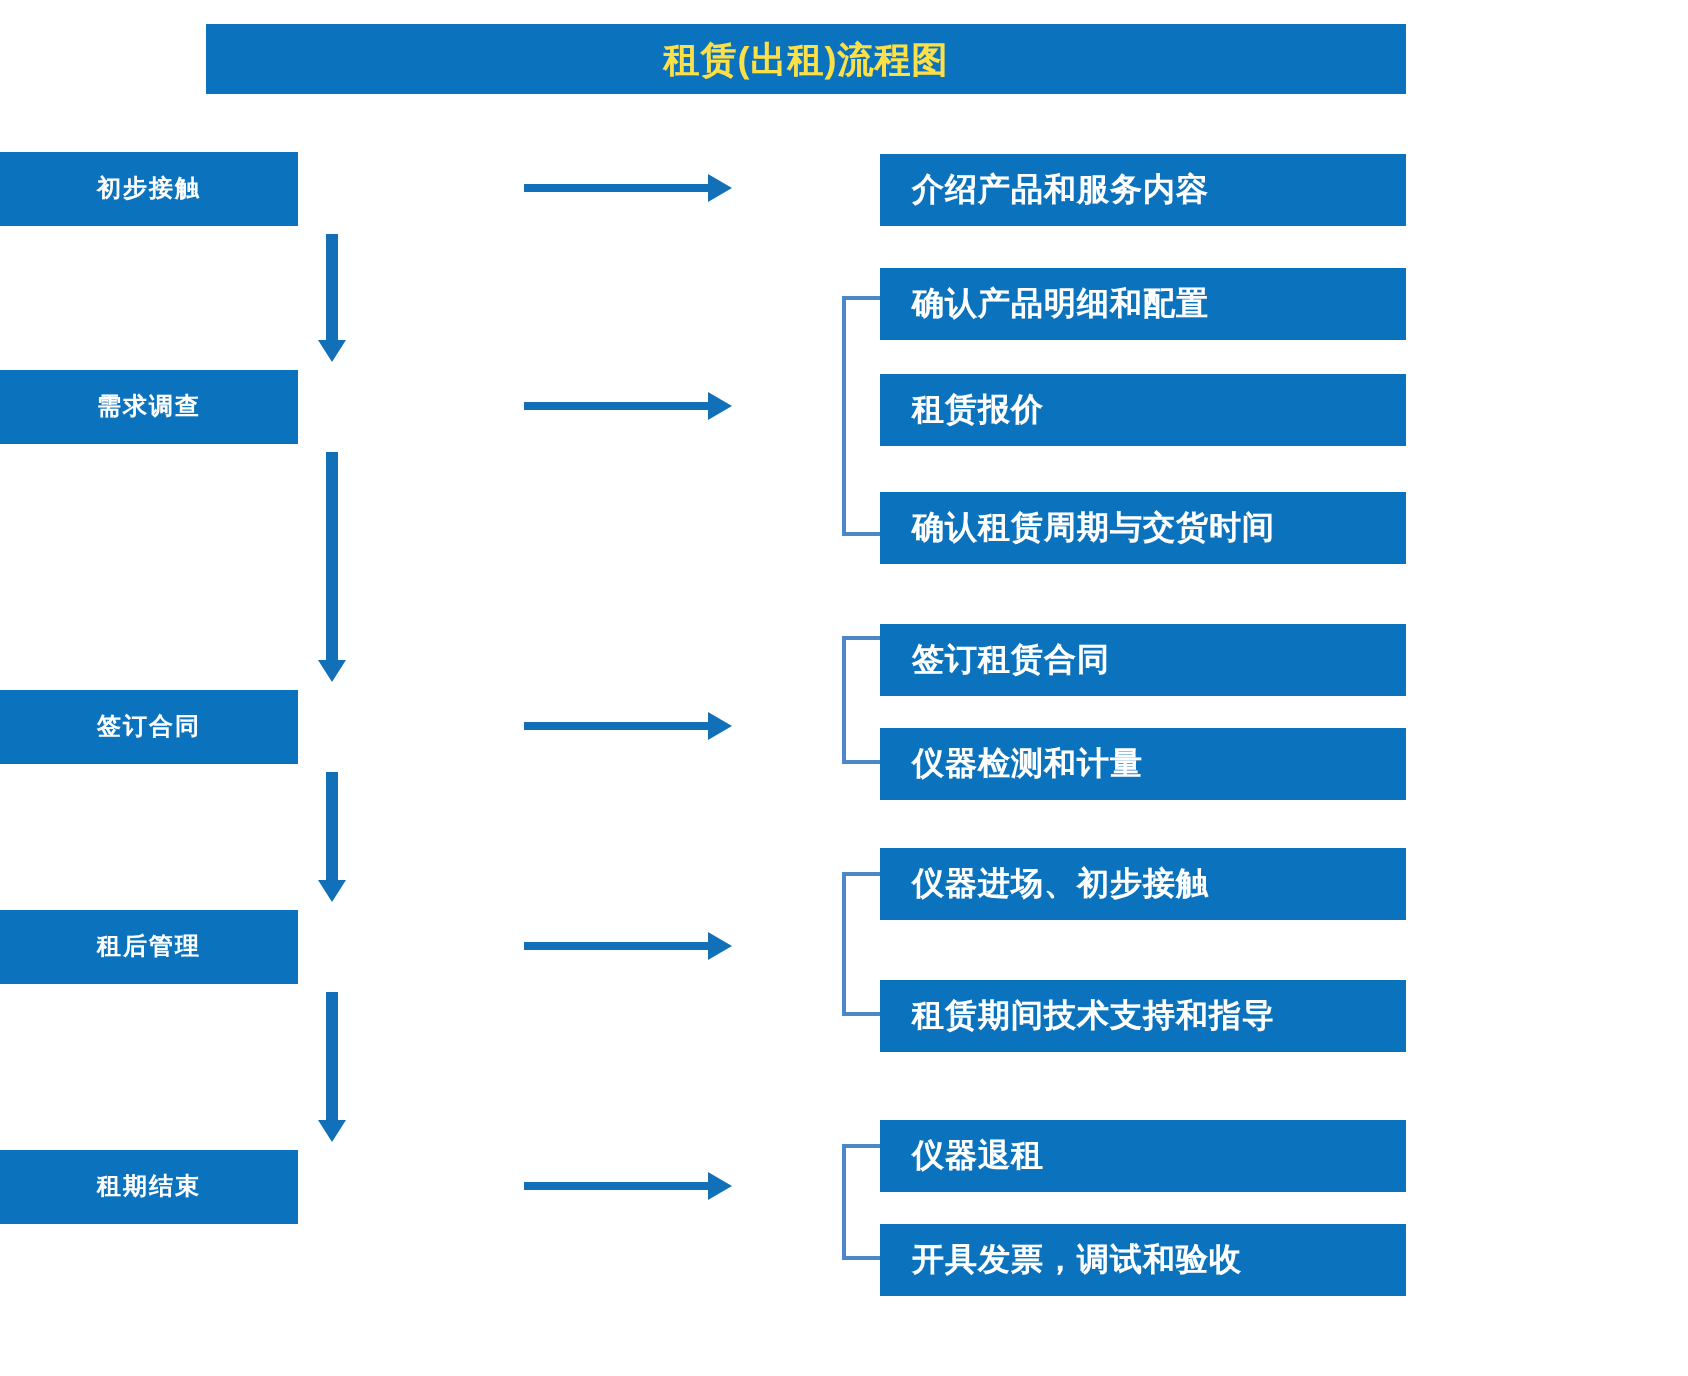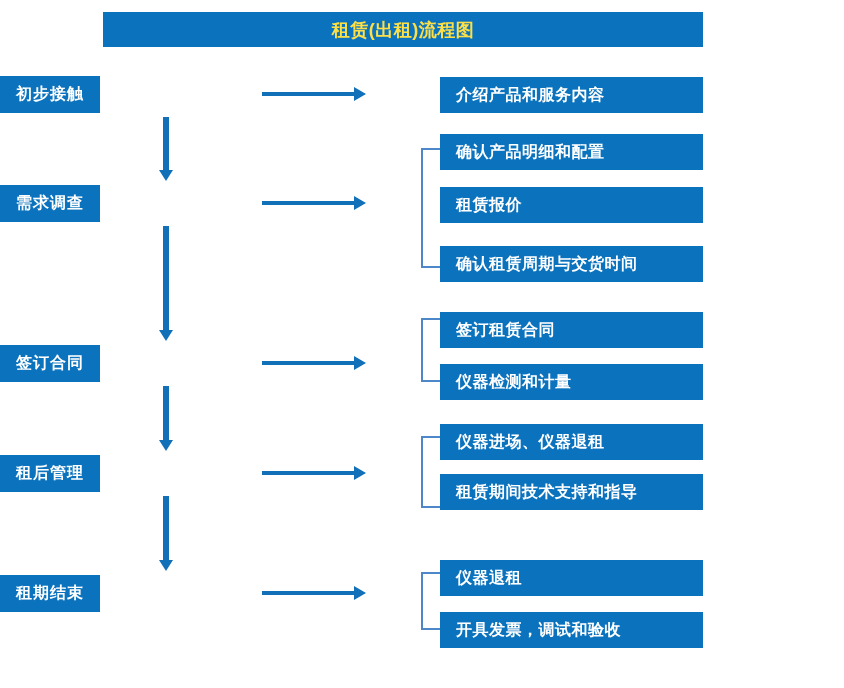--- a/index.html
+++ b/index.html
@@ -33,25 +33,25 @@
     font-weight: bold;
     display: flex;
     align-items: center;
     justify-content: center;
     letter-spacing: 0.5px;
   }
 
   
   .stage-box {
     position: absolute;
-    width: 100px;
+    width: 149px;
     height: 37px;
     background: #0B72BD;
     color: #ffffff;
-    font-size: 16px;
+    font-size: 12px;
     font-weight: bold;
     display: flex;
     align-items: center;
     justify-content: center;
     letter-spacing: 1px;
     text-align: right;
   }
 
   
   .detail-box {
@@ -186,18 +186,18 @@
   <div class="bracket" style="top:318px; height:64px;"></div>
   <div class="bracket" style="top:436px; height:72px;"></div>
   <div class="bracket" style="top:572px; height:58px;"></div>
 
   <div class="detail-box" style="top:77px;">介绍产品和服务内容</div>
   <div class="detail-box" style="top:134px;">确认产品明细和配置</div>
   <div class="detail-box" style="top:187px;">租赁报价</div>
   <div class="detail-box" style="top:312px;">签订租赁合同</div>
   <div class="detail-box" style="top:246px;">确认租赁周期与交货时间</div>
   <div class="detail-box" style="top:364px;">仪器检测和计量</div>
-  <div class="detail-box" style="top:424px;">仪器进场、仪器退租</div>
-  <div class="detail-box" style="top:474px;">租赁期间技术支持和指导</div>
+  <div class="detail-box" style="top:424px;">仪器进场、初步接触</div>
+  <div class="detail-box" style="top:490px;">租赁期间技术支持和指导</div>
   <div class="detail-box" style="top:560px;">仪器退租</div>
   <div class="detail-box" style="top:612px;">开具发票，调试和验收</div>
 
 </div>
 
 </body></html>

